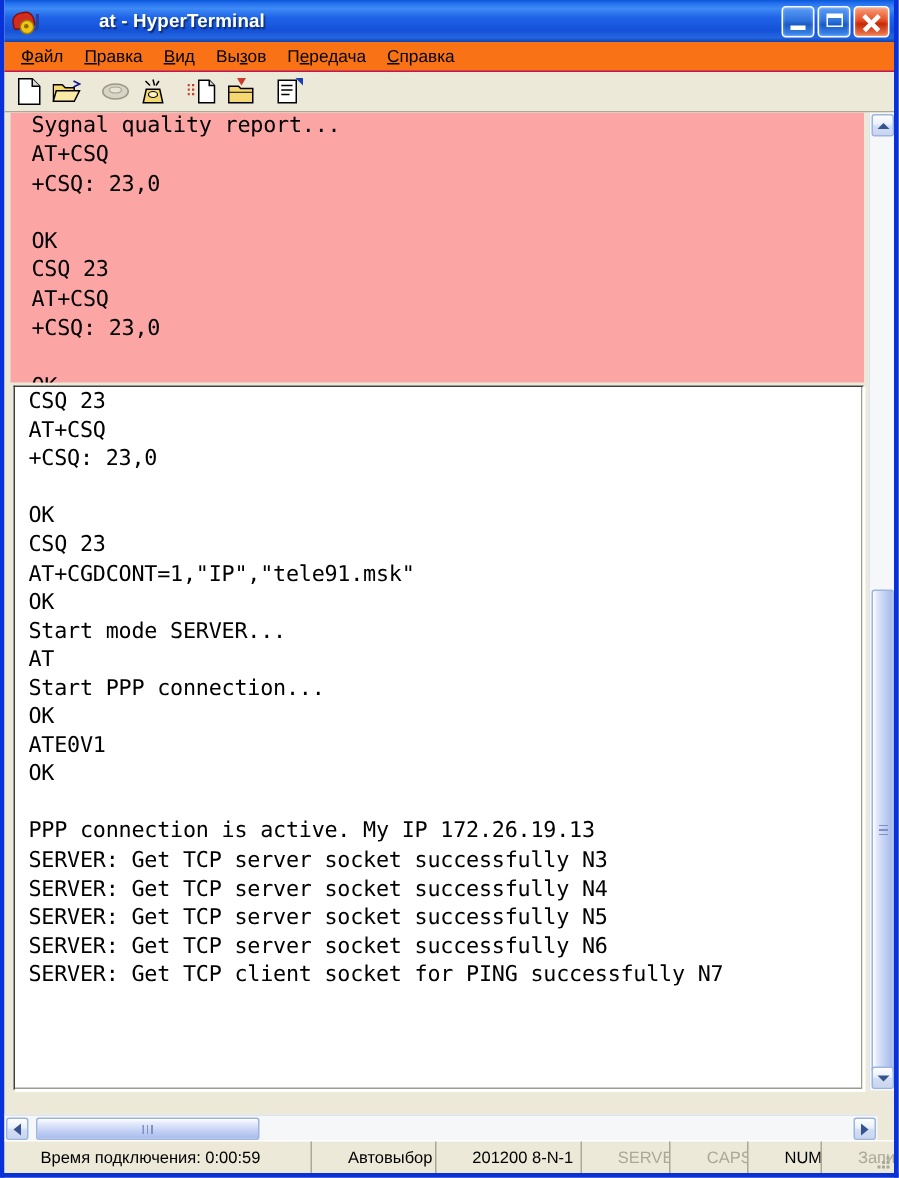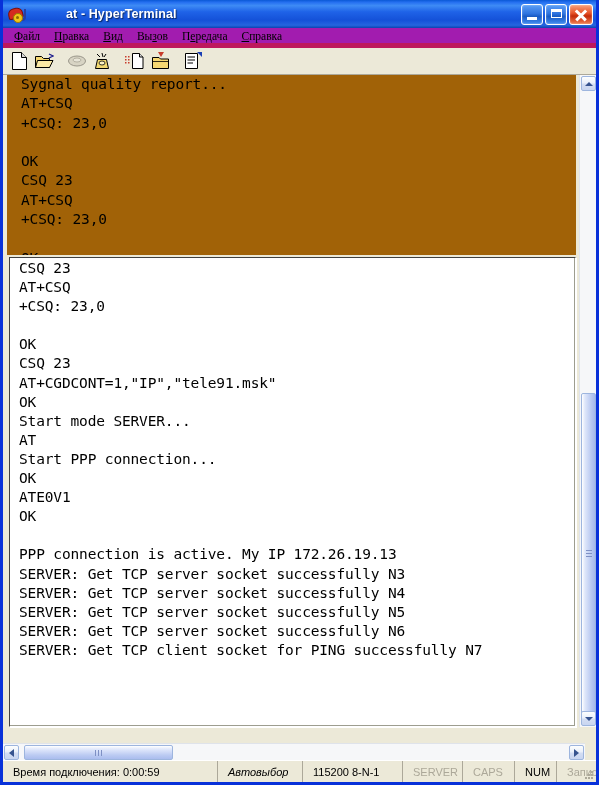--- a/index.html
+++ b/index.html
@@ -122,29 +122,28 @@
     width: 14px; height: 2.5px;
     background: #fff;
   }
   .glyph-x1 { transform: rotate(45deg); }
   .glyph-x2 { transform: rotate(-45deg); }
 
   
   #menubar {
     flex: 0 0 20px;
     height: 20px;
-    background: #a21caf;
+    background: #f97316;
     display: flex;
     align-items: center;
     padding-left: 4px;
     font-size: 11.5px;
     color: #000;
-    border-bottom: 5px solid #be185d;
-    box-sizing: border-box;
-    font-family: Liberation Serif, serif;
+    border-bottom: 1px solid #be185d;
+    box-sizing: border-box;
   }
   .menu-item {
     padding: 2px 7px;
     white-space: nowrap;
     cursor: default;
   }
   .menu-item u { text-decoration: underline; }
 
   
   #toolbar {
@@ -173,21 +172,21 @@
     position: relative;
     background: #ece9d8;
     overflow: hidden;
   }
 
   
   #term-top {
     position: absolute;
     left: 4px; top: 0px;
     width: 569px; height: 180px;
-    background: #a16207;
+    background: #fca5a5;
     overflow: hidden;
     padding-left: 14px;
     box-sizing: border-box;
   }
 
   
   #term-panel {
     position: absolute;
     left: 6px; top: 182px;
     width: 567px; height: 470px;
@@ -300,21 +299,21 @@
     font-size: 11px;
     color: #000;
     border-top: 1px solid #ffffff;
     box-sizing: border-box;
     position: relative;
   }
   .sbcell {
     height: 100%;
     display: flex;
     align-items: center;
-    padding: 0 10px;
+    padding: 0 24px;
     box-sizing: border-box;
     border-right: 1px solid #aca899;
     white-space: nowrap;
     overflow: hidden;
   }
   .sbcell.last { border-right: none; }
   .sbcell.dim { color: #aca899; }
   #grip {
     position: absolute;
     right: 1px; bottom: 1px;
@@ -482,22 +481,22 @@
       </div>
       <div class="sb-arrow" style="right:1px; top:1px; width:15px; height:15px;">
           <span class="chev right"></span>
         </div>
     </div>
 
   </div>
 
   <div id="statusbar">
     <div class="sbcell" style="width:215px;">Время подключения: 0:00:59</div>
-    <div class="sbcell" style="width:85px;font-style:italic;">Автовыбор</div>
-    <div class="sbcell" style="width:100px;">115200 8-N-1</div>
+    <div class="sbcell" style="width:85px;">Автовыбор</div>
+    <div class="sbcell" style="width:100px;">201200 8-N-1</div>
     <div class="sbcell dim" style="width:60px;">SERVER</div>
     <div class="sbcell dim" style="width:52px;">CAPS</div>
     <div class="sbcell" style="width:42px;">NUM</div>
     <div class="sbcell dim last" style="flex:1;">Запись про</div>
     <div id="grip">
       <i style="left:8px; top:2px;"></i>
       <i style="left:5px; top:5px;"></i>
         <i style="left:8px; top:5px;"></i>
       <i style="left:2px; top:8px;"></i>
         <i style="left:5px; top:8px;"></i>

